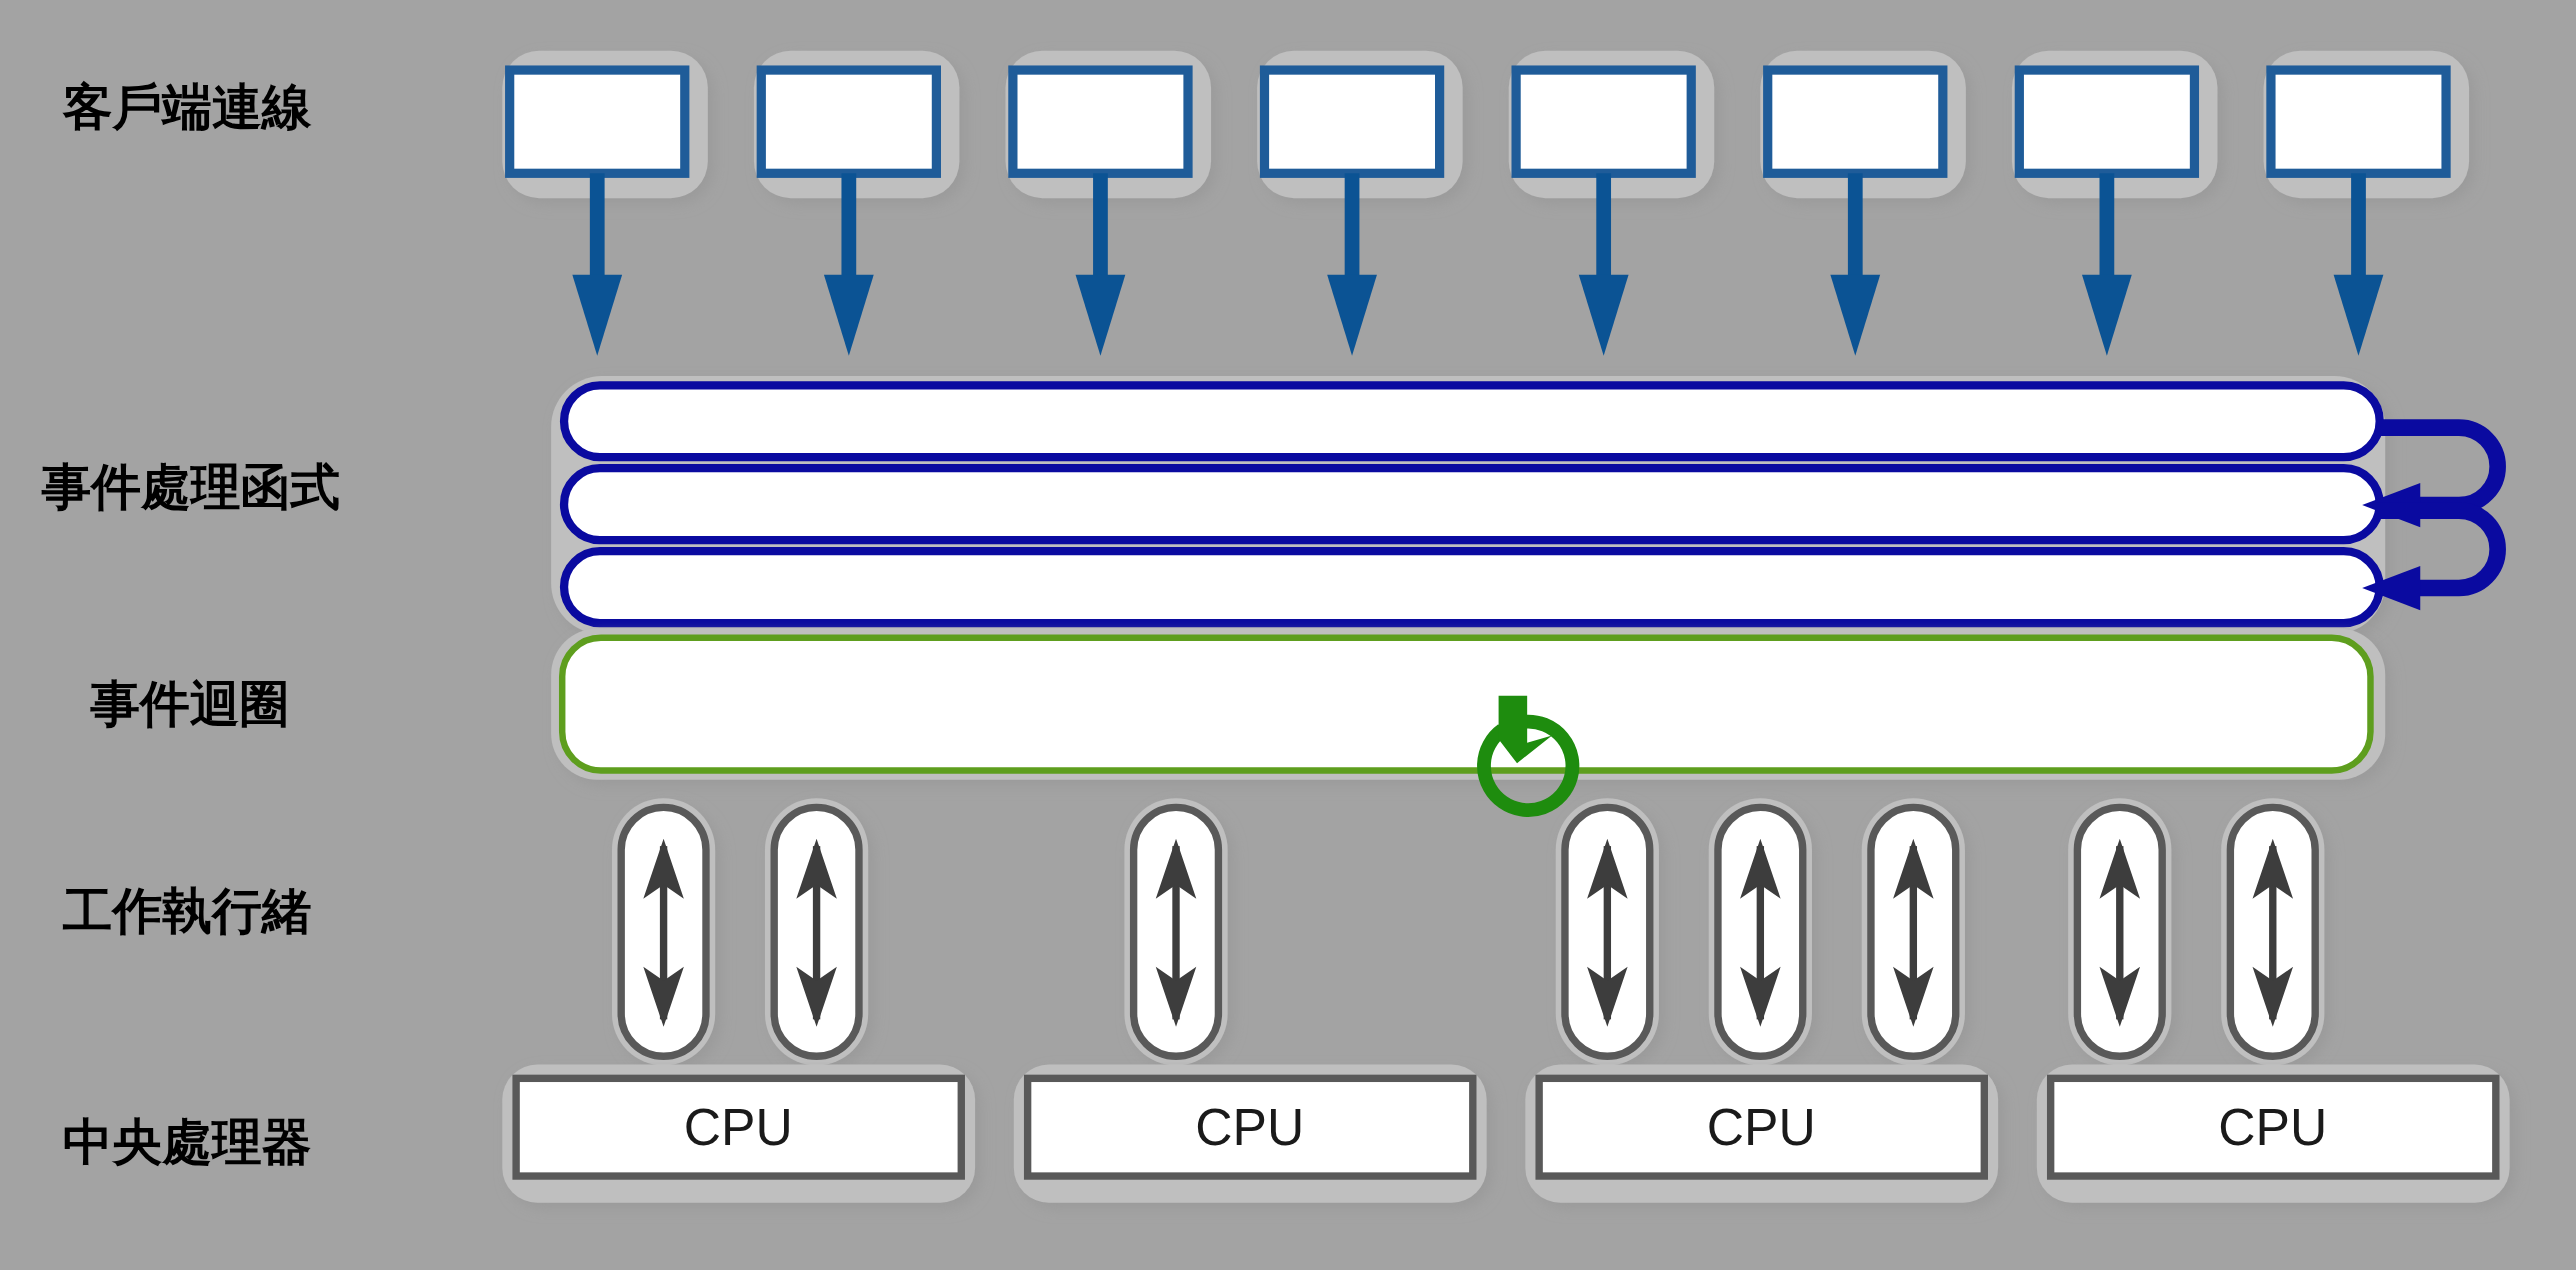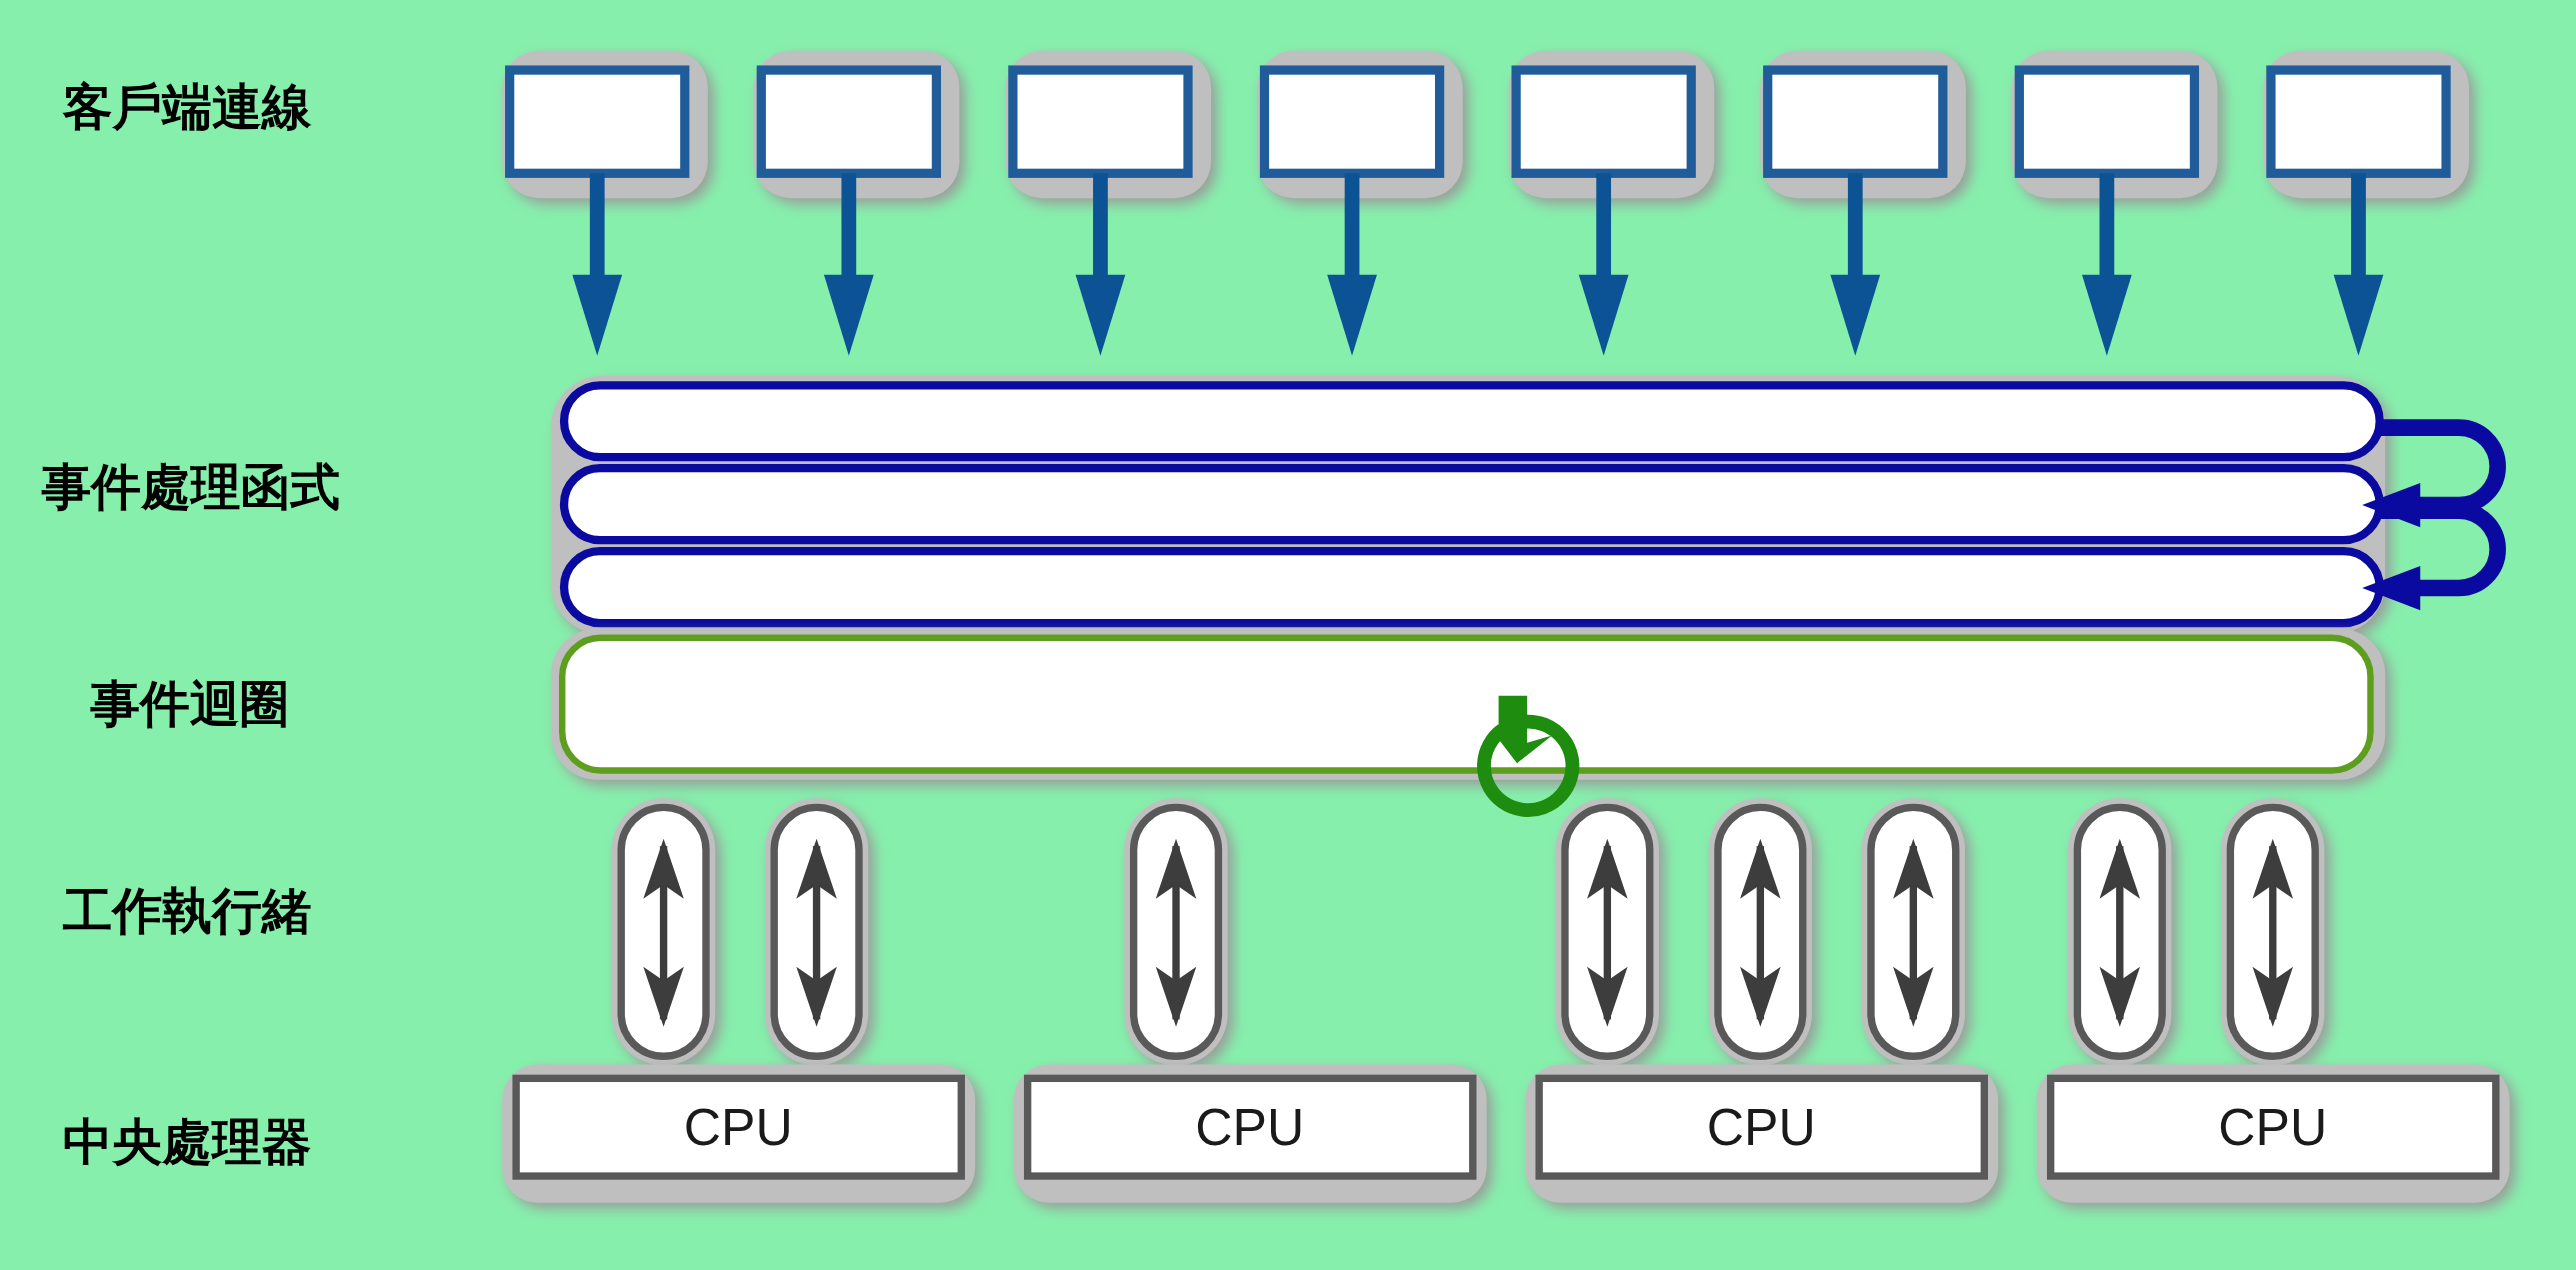--- a/index.html
+++ b/index.html
@@ -10,21 +10,21 @@
   body {
     width: 2576px;
     height: 1271px;
     font-family: "Liberation Sans", "DejaVu Sans", sans-serif;
     overflow: hidden;
   }
   #stage {
     position: relative;
     width: 2576px;
     height: 1271px;
-    background: #86efac;
+    background: #a3a3a3;
   }
   svg.diagram {
     display: block;
     width: 2576px;
     height: 1271px;
   }
   .row-label {
     font-family: "DejaVu Sans", "Liberation Sans", sans-serif;
     font-weight: bold;
     font-size: 54px;

